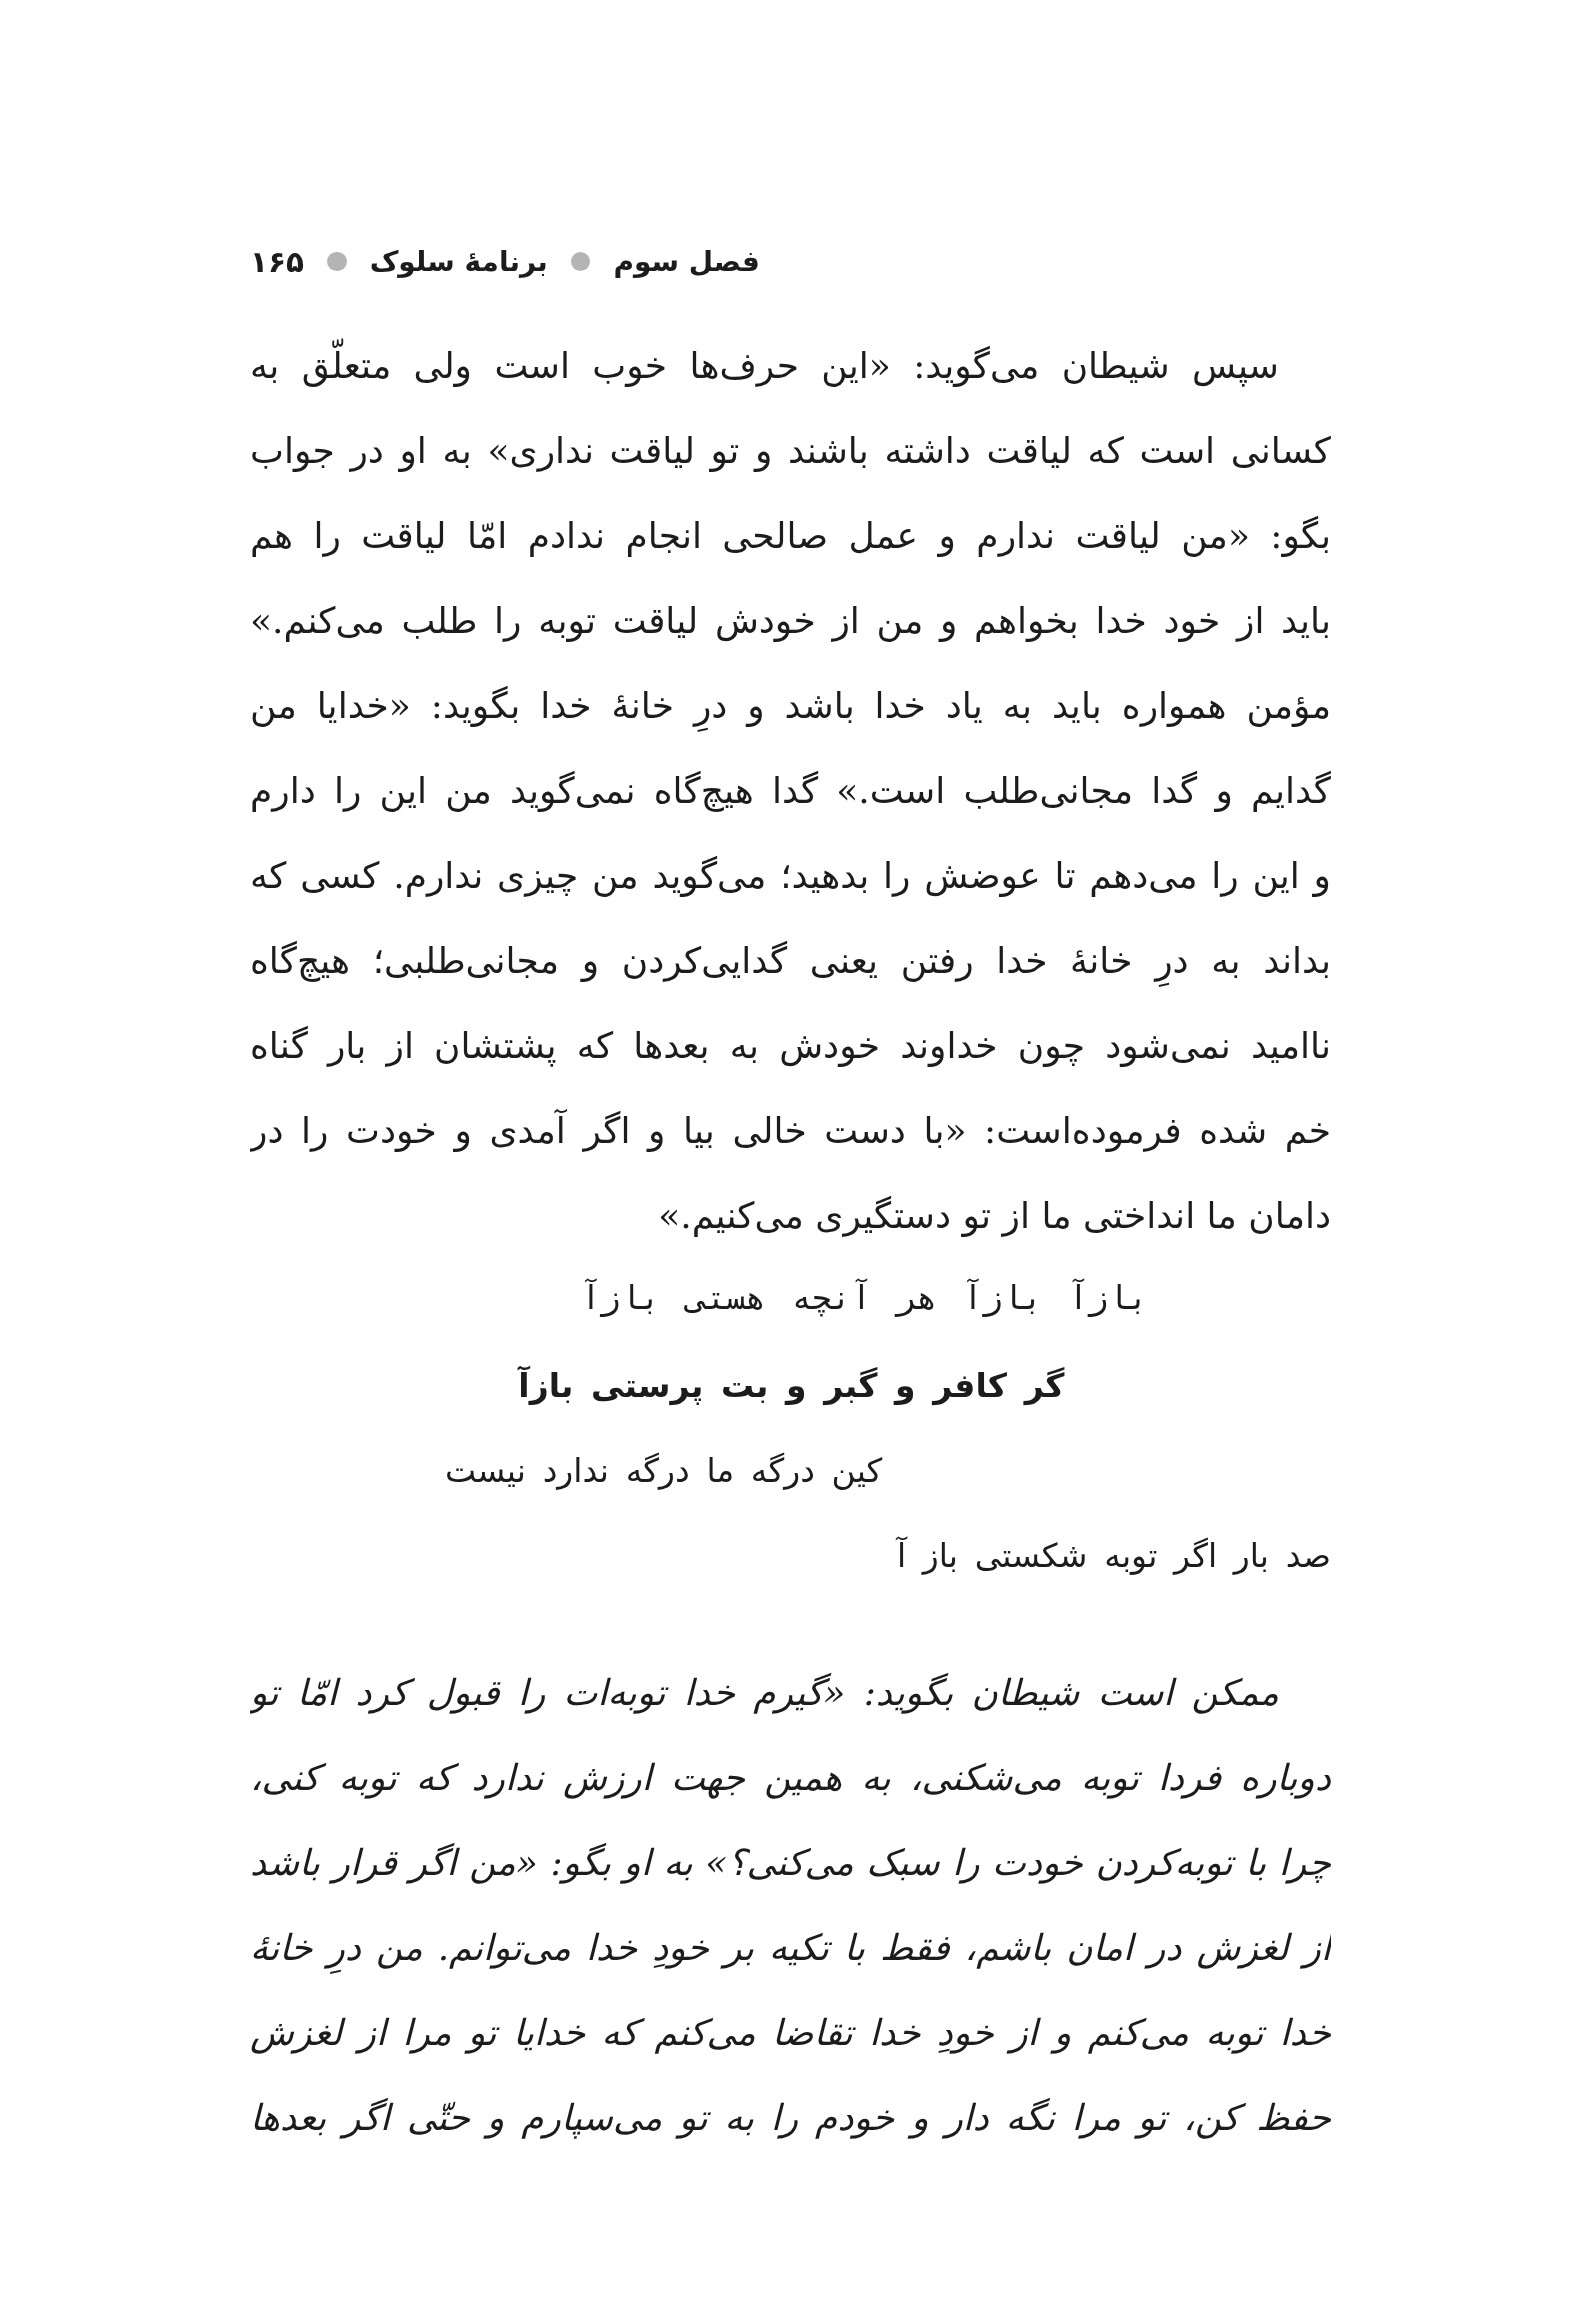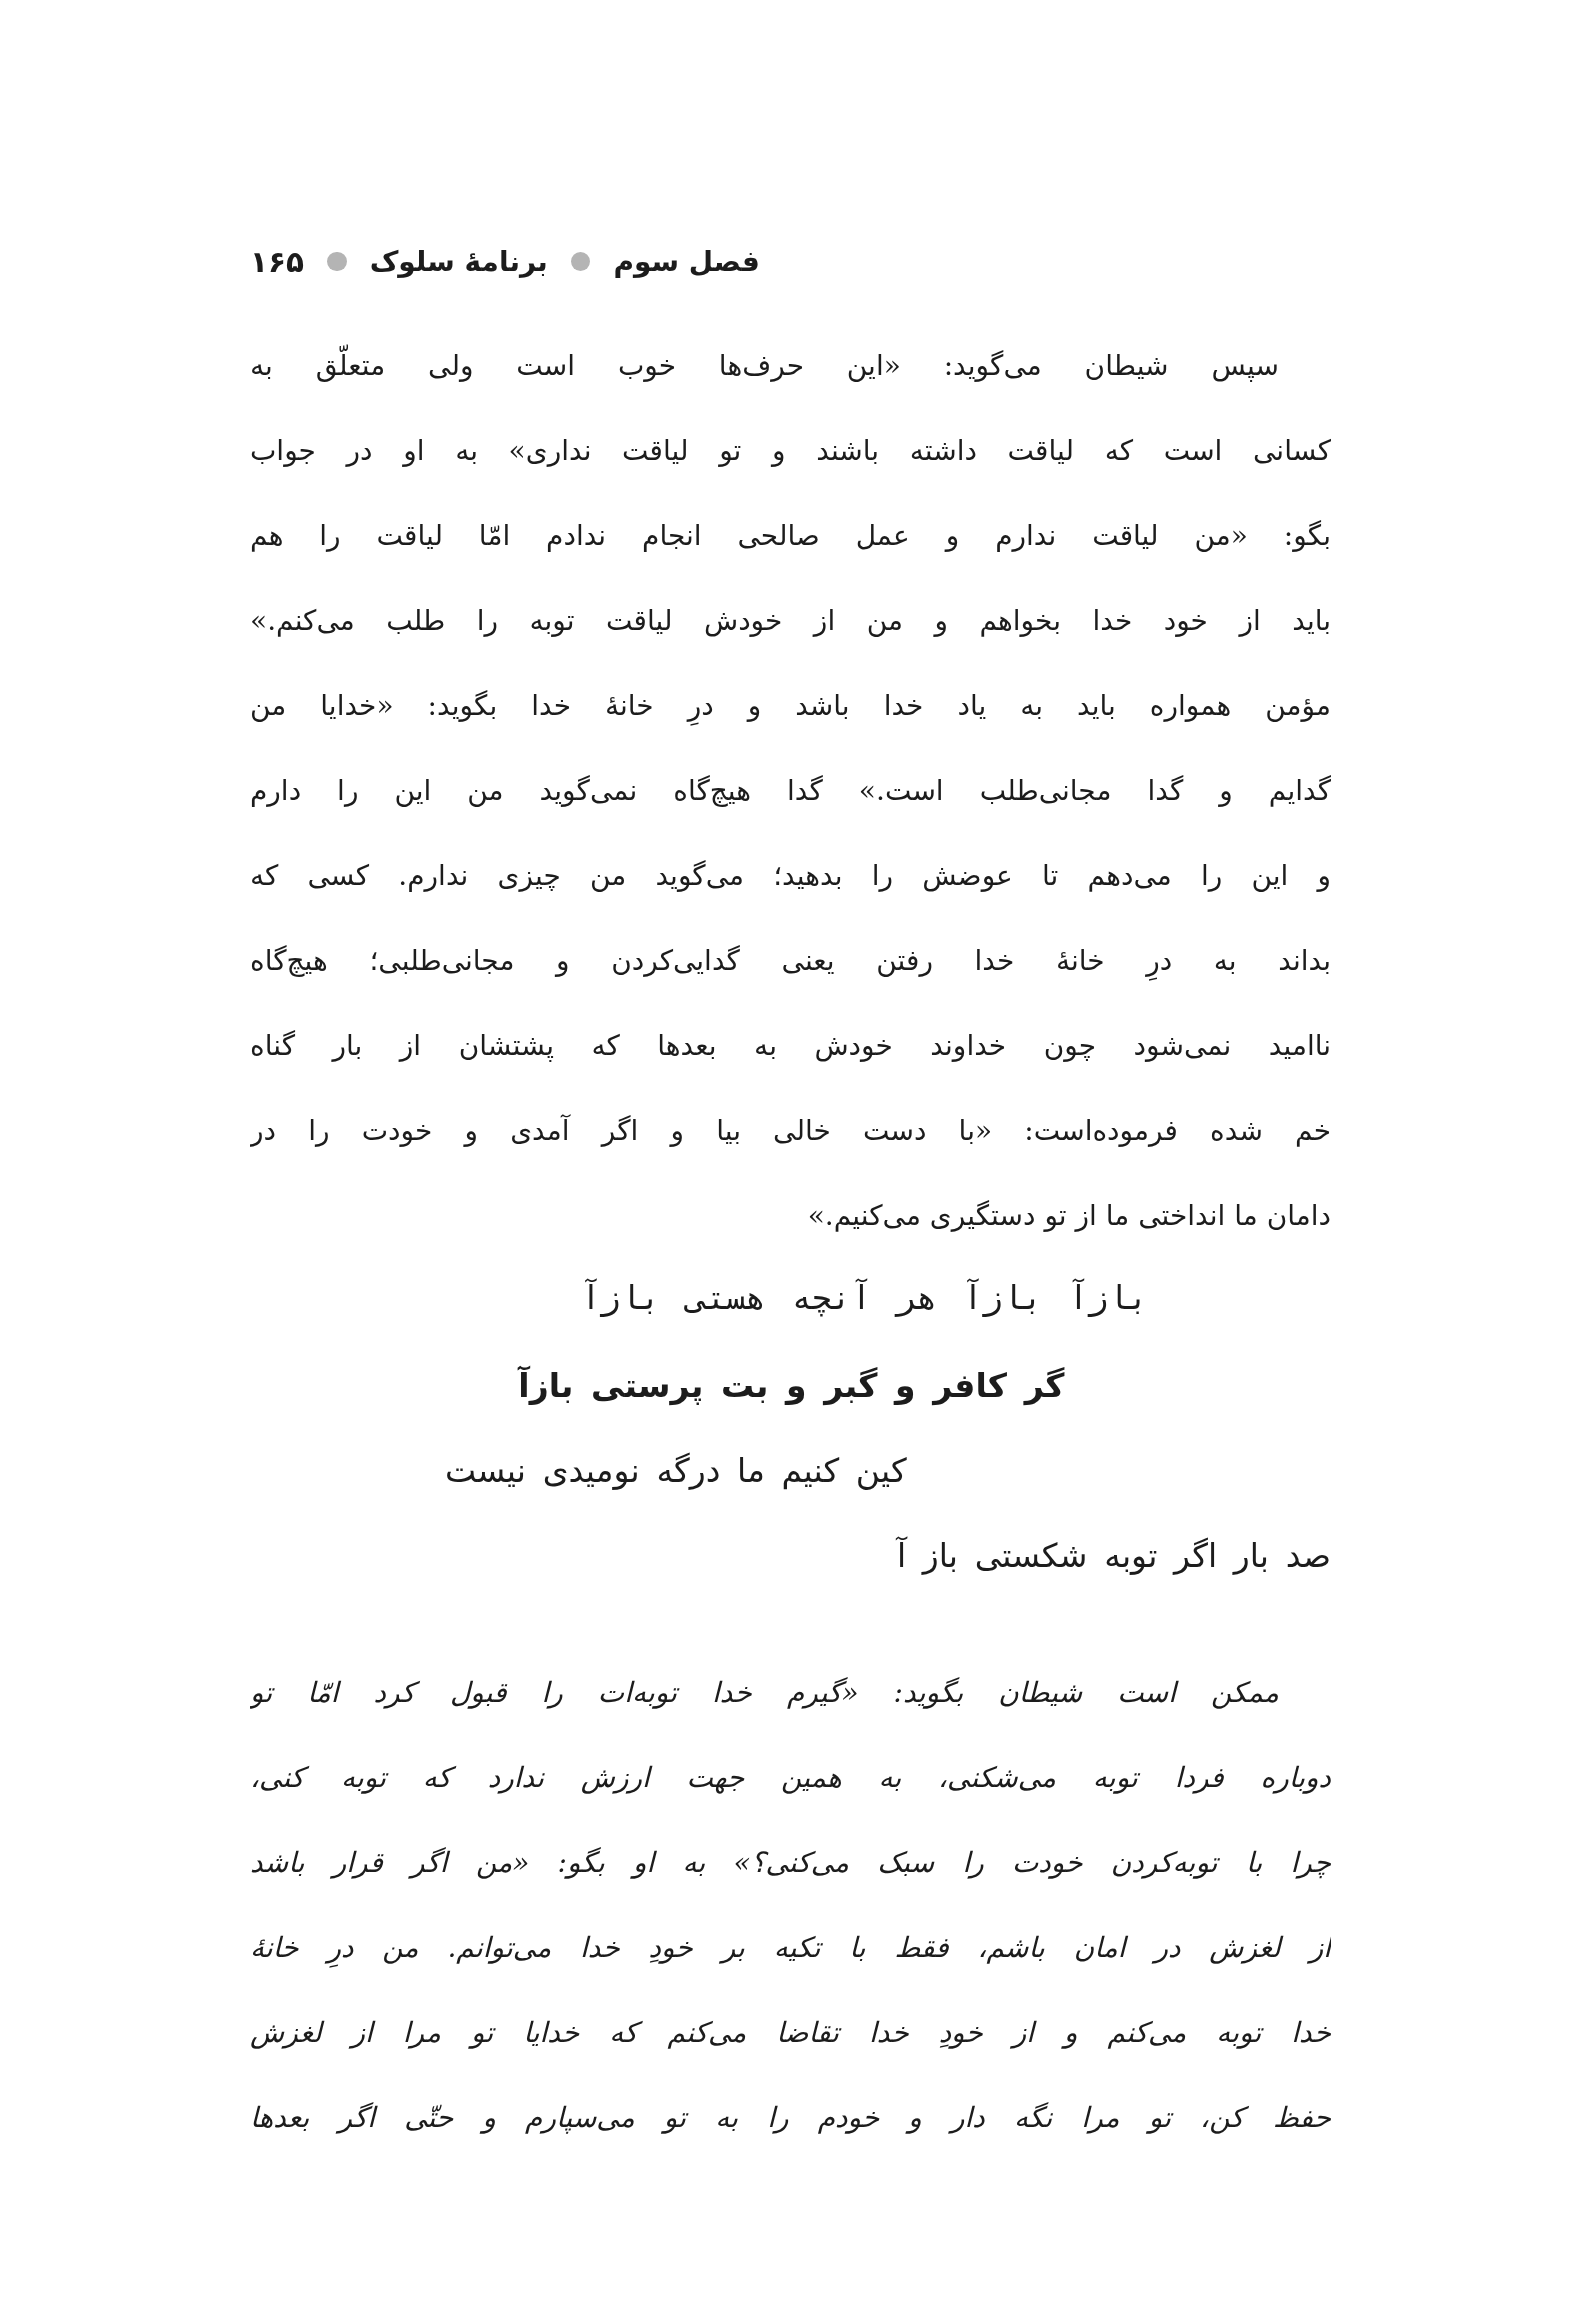--- a/index.html
+++ b/index.html
@@ -28,21 +28,21 @@
   }
   .bullet{
     display:inline-block;
     width:19.6px;height:19.6px;
     border-radius:50%;
     background:#b4b4b4;
     flex:0 0 auto;
   }
   .page-num{font-size:29.5px;letter-spacing:0.9px;text-align:right;}
   
-  .body-text{margin-top:34px;font-size:28px;line-height:85px;}
+  .body-text{margin-top:34px;font-size:36px;line-height:85px;}
   .tline{
     text-align:justify;
     text-align-last:justify;
     direction:rtl;
     height:85px;
     overflow:hidden;
   }
   .tline.indent{padding-right:52px;}
   .tline.lastline{text-align:right;text-align-last:right;}
   
@@ -77,21 +77,21 @@
     <div class="tline">و این را می‌دهم تا عوضش را بدهید؛ می‌گوید من چیزی ندارم. کسی که</div>
     <div class="tline">بداند به درِ خانهٔ خدا رفتن یعنی گدایی‌کردن و مجانی‌طلبی؛ هیچ‌گاه</div>
     <div class="tline">ناامید نمی‌شود چون خداوند خودش به بعدها که پشتشان از بار گناه</div>
     <div class="tline">خم شده فرموده‌است: «با دست خالی بیا و اگر آمدی و خودت را در</div>
     <div class="tline lastline">دامان ما انداختی ما از تو دستگیری می‌کنیم.»</div>
   </div>
 
   <div class="poem">
     <div class="poem-line p1">بازآ بازآ هر آنچه هستی بازآ</div>
     <div class="poem-line p2">گر کافر و گبر و بت پرستی بازآ</div>
-    <div class="poem-line p3">کین کنیم ما درگه نومیدی نیست</div>
+    <div class="poem-line p3">کین درگه ما درگه ندارد نیست</div>
     <div class="poem-line p4">صد بار اگر توبه شکستی باز آ</div>
   </div>
 
   <div class="body-text para2">
     <div class="tline indent">ممکن است شیطان بگوید: «گیرم خدا توبه‌ات را قبول کرد امّا تو</div>
     <div class="tline">دوباره فردا توبه می‌شکنی، به همین جهت ارزش ندارد که توبه کنی،</div>
     <div class="tline">چرا با توبه‌کردن خودت را سبک می‌کنی؟» به او بگو: «من اگر قرار باشد</div>
     <div class="tline">از لغزش در امان باشم، فقط با تکیه بر خودِ خدا می‌توانم. من درِ خانهٔ</div>
     <div class="tline">خدا توبه می‌کنم و از خودِ خدا تقاضا می‌کنم که خدایا تو مرا از لغزش</div>
     <div class="tline">حفظ کن، تو مرا نگه دار و خودم را به تو می‌سپارم و حتّی اگر بعدها</div>

